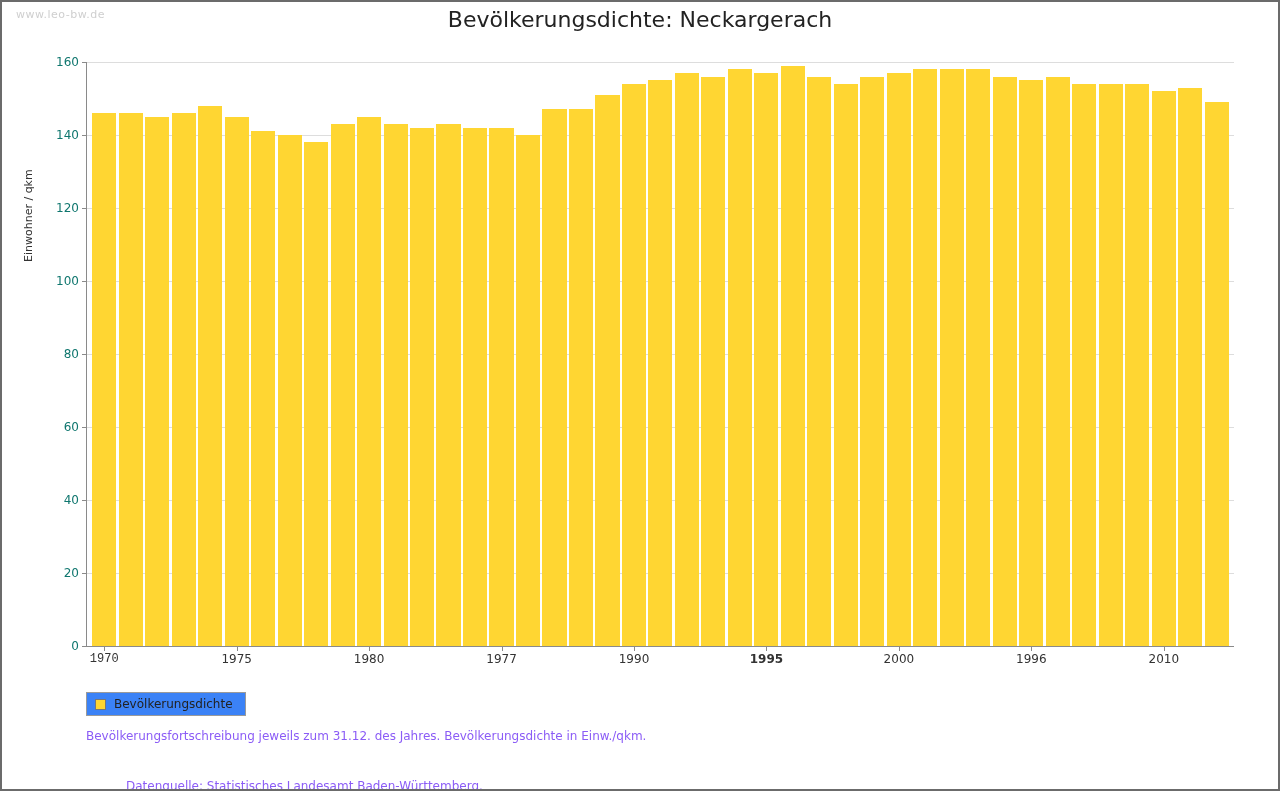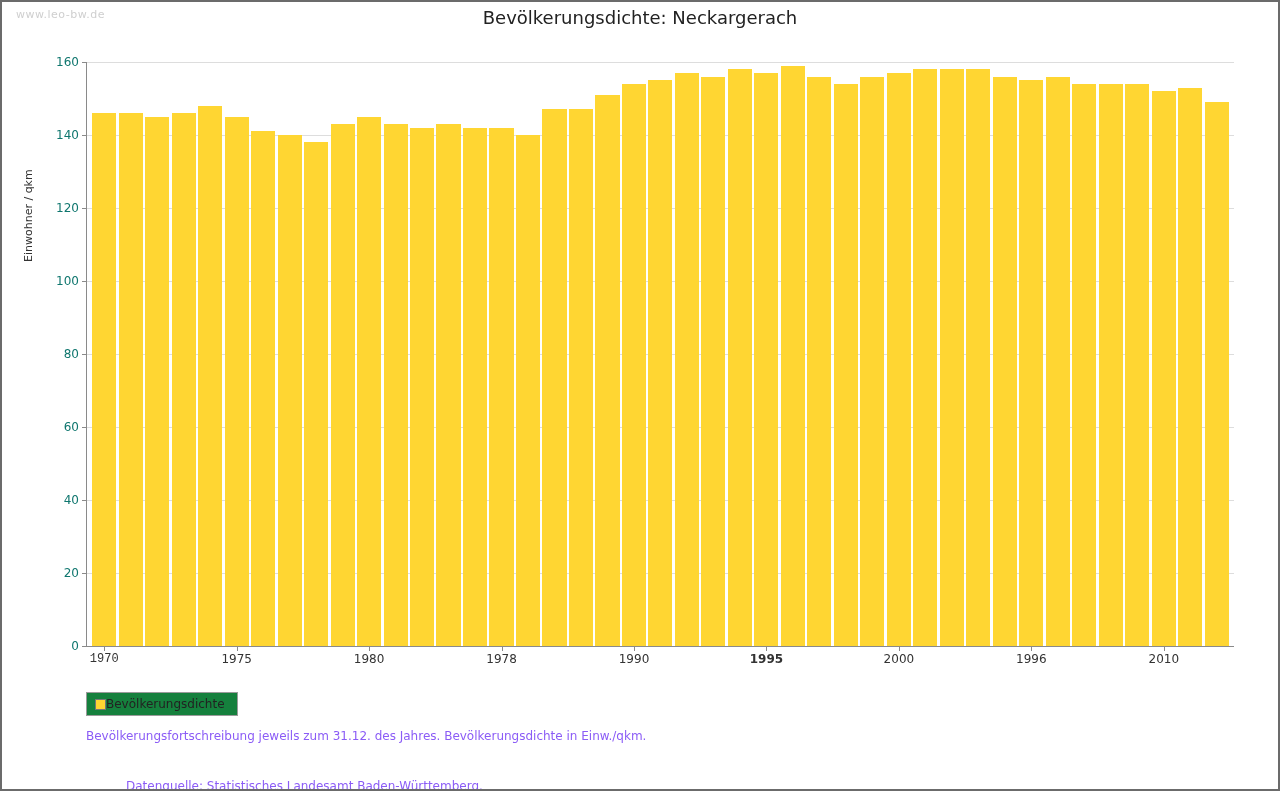--- a/index.html
+++ b/index.html
@@ -26,21 +26,21 @@
     font-size: 11px;
     color: #cfcfcf;
     letter-spacing: 0.5px;
   }
   #chart-title {
     position: absolute;
     left: 0;
     right: 0;
     top: 5px;
     text-align: center;
-    font-size: 18px;
+    font-size: 22px;
     color: #222222;
   }
   #plot-wrap {
     position: absolute;
     left: 84px;
     top: 60px;
     width: 1148px;
     height: 585px;
   }
   #plot-area {
@@ -133,23 +133,23 @@
     left: 14px;
     top: 200px;
     white-space: nowrap;
   }
   #legend {
     position: absolute;
     left: 84px;
     top: 690px;
     display: inline-flex;
     align-items: center;
-    gap: 0;
+    gap: 8px;
     border: 1px solid #9a9a9a;
-    background: #15803d;
+    background: #3b82f6;
     padding: 4px 12px 4px 8px;
     box-sizing: border-box;
   }
   #legend .swatch {
     width: 11px;
     height: 11px;
     background: #ffd632;
     border: 1px solid #777777;
     box-sizing: border-box;
   }
@@ -256,21 +256,21 @@
           <div class="bar" title="2012: 149" style="height: 93.125%; background: rgb(255, 214, 50);"></div>
         </div>
       <div id="xaxis">
           <div class="xtick-mark" style="left: 17.2442px;"></div>
           <div class="xtick-label" style="left: 17.2442px; font-family: Liberation Mono, monospace;">1970</div>
           <div class="xtick-mark" style="left: 149.686px;"></div>
           <div class="xtick-label" style="left: 149.686px;">1975</div>
           <div class="xtick-mark" style="left: 282.128px;"></div>
           <div class="xtick-label" style="left: 282.128px;">1980</div>
           <div class="xtick-mark" style="left: 414.57px;"></div>
-          <div class="xtick-label" style="left: 414.57px;">1978</div>
+          <div class="xtick-label" style="left: 414.57px;">1977</div>
           <div class="xtick-mark" style="left: 547.012px;"></div>
           <div class="xtick-label" style="left: 547.012px;">1990</div>
           <div class="xtick-mark" style="left: 679.453px;"></div>
           <div class="xtick-label" style="left: 679.453px; font-weight: bold;">1995</div>
           <div class="xtick-mark" style="left: 811.895px;"></div>
           <div class="xtick-label" style="left: 811.895px;">2000</div>
           <div class="xtick-mark" style="left: 944.337px;"></div>
           <div class="xtick-label" style="left: 944.337px;">1996</div>
           <div class="xtick-mark" style="left: 1076.78px;"></div>
           <div class="xtick-label" style="left: 1076.78px;">2010</div>

